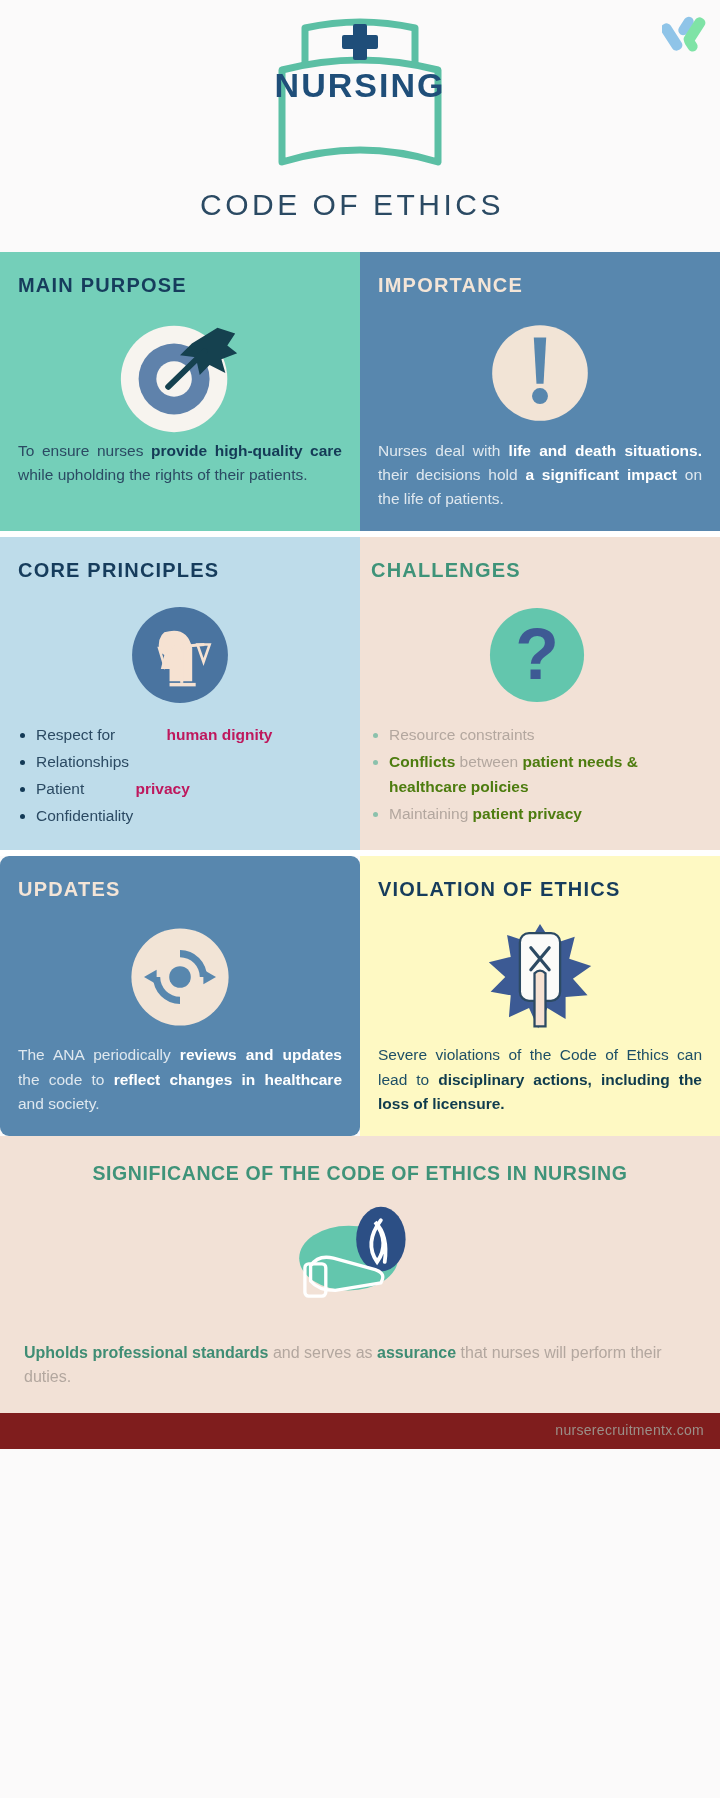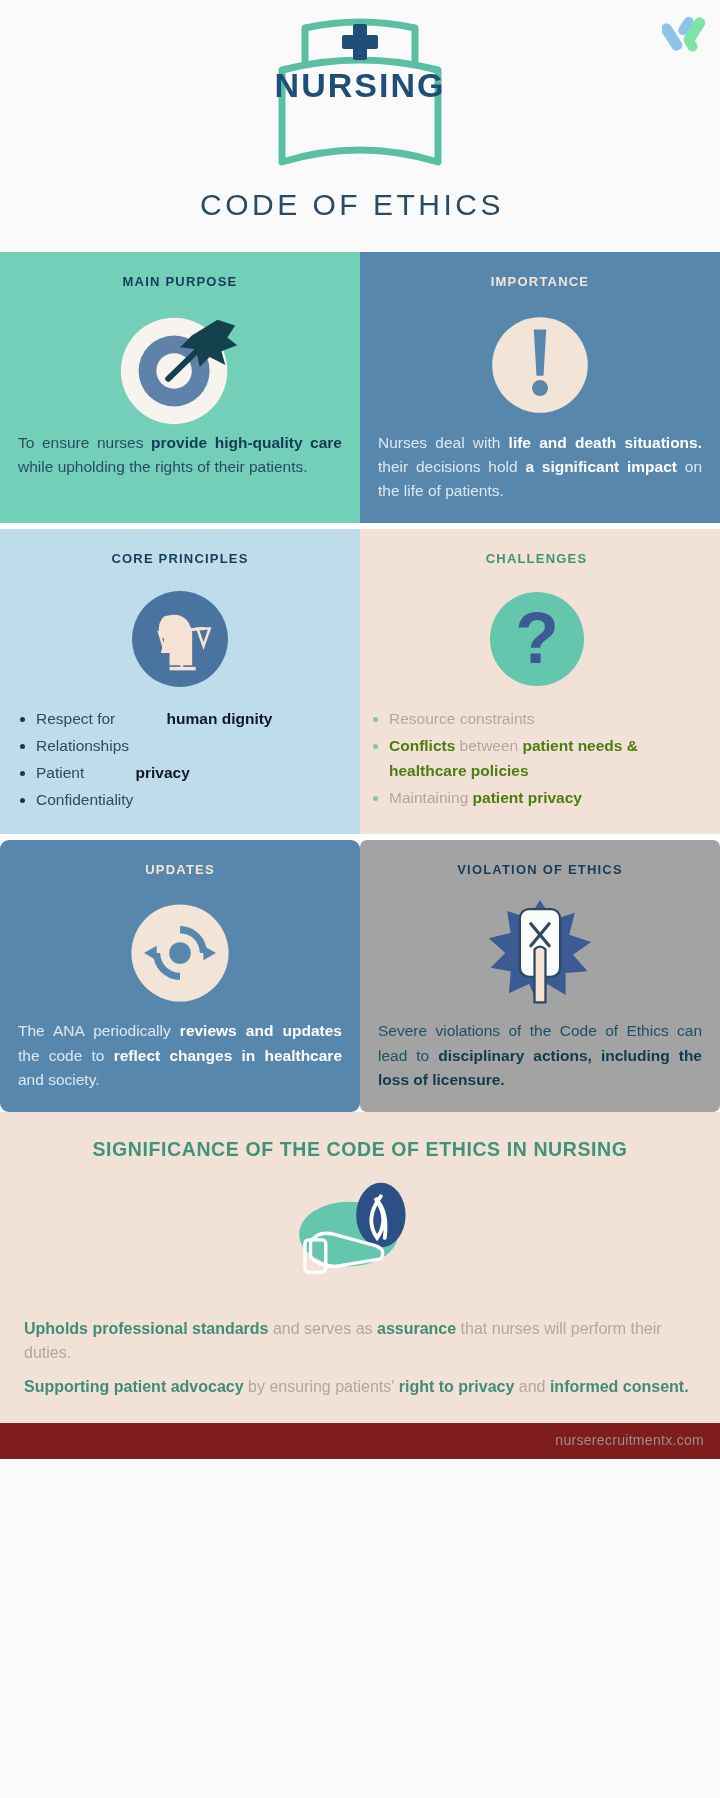--- a/index.html
+++ b/index.html
@@ -77,25 +77,24 @@
   .row-gap{
     width:720px;
     height:6px;
     background:#ffffff;
   }
   .c-main{background:#74cfb9;}
   .c-importance{background:#5887ae;}
   .c-core{background:#bedcea;}
   .c-challenges{background:#f2e1d6;padding-left:11px;}
   .c-updates{background:#5887ae;border-radius:9px;}
-  .c-violation{background:#a3a3a3;border-radius:7px;}
+  .c-violation{background:#fef9c3;}
 
   .cell-title{
-    text-align:center;
-    font-size:13px;
+    font-size:20px;
     font-weight:bold;
     letter-spacing:1.2px;
     margin:0 0 10px 0;
   }
   .t-navy{color:#163c5c;}
   .t-cream{color:#f4e5d7;}
   .t-green{color:#3f9379;}
 
   .icon-box{
     height:132px;
@@ -120,21 +119,21 @@
   .bt-dark b{color:#0f3b4d;}
 
   ul.bullets{
     margin:4px 0 0 0;
     padding:0 0 0 18px;
     font-size:15.5px;
     line-height:1.62;
   }
   ul.bullets li{margin:0 0 2px 0;}
   ul.b-navy{color:#2b4a63;}
-  ul.b-navy b{color:#0f172a;padding-left:47px;}
+  ul.b-navy b{color:#be185d;padding-left:47px;}
   ul.b-grey{color:#b3a79f;}
   ul.b-grey b{color:#4d7c0f;}
   ul.b-grey li::marker{color:#8cc1ac;}
   ul.b-navy li::marker{color:#143a56;}
 
   
   .significance{
     background:#f2e1d6;
     padding:26px 24px 24px 24px;
     box-sizing:border-box;
@@ -305,20 +304,19 @@
     <div class="sig-icon">
       <svg viewBox="0 0 200 130" width="190" height="126">
         <ellipse cx="88" cy="62" rx="52" ry="34" fill="#63c6ad"></ellipse>
         <ellipse cx="122" cy="42" rx="26" ry="34" fill="#2c4f85"></ellipse>
         <path d="M122,22 Q104,46 118,66 Q132,46 116,24 Q130,38 126,66" fill="none" stroke="#ffffff" stroke-width="4" stroke-linecap="round"></path>
         <path d="M48,70 Q56,58 72,62 L116,74 Q128,78 122,88 L74,96 Q56,96 48,86 Z" fill="none" stroke="#ffffff" stroke-width="3.5" stroke-linejoin="round"></path>
         <rect x="42" y="68" width="22" height="34" rx="4" fill="none" stroke="#ffffff" stroke-width="3.5"></rect>
       </svg>
     </div>
     <p class="sig-p"><b>Upholds professional standards</b> and serves as <b>assurance</b> that nurses will perform their duties.</p>
-    <p class="sig-p"><b>Supporting patient advocacy</b> by ensuring patients' <b>right to privacy</b> and <b>informed consent.</b></p>
   </div>
 
   <div class="footer">
     <span>nurserecruitmentx.com</span>
   </div>
 
 </div>
 
 </body></html>

